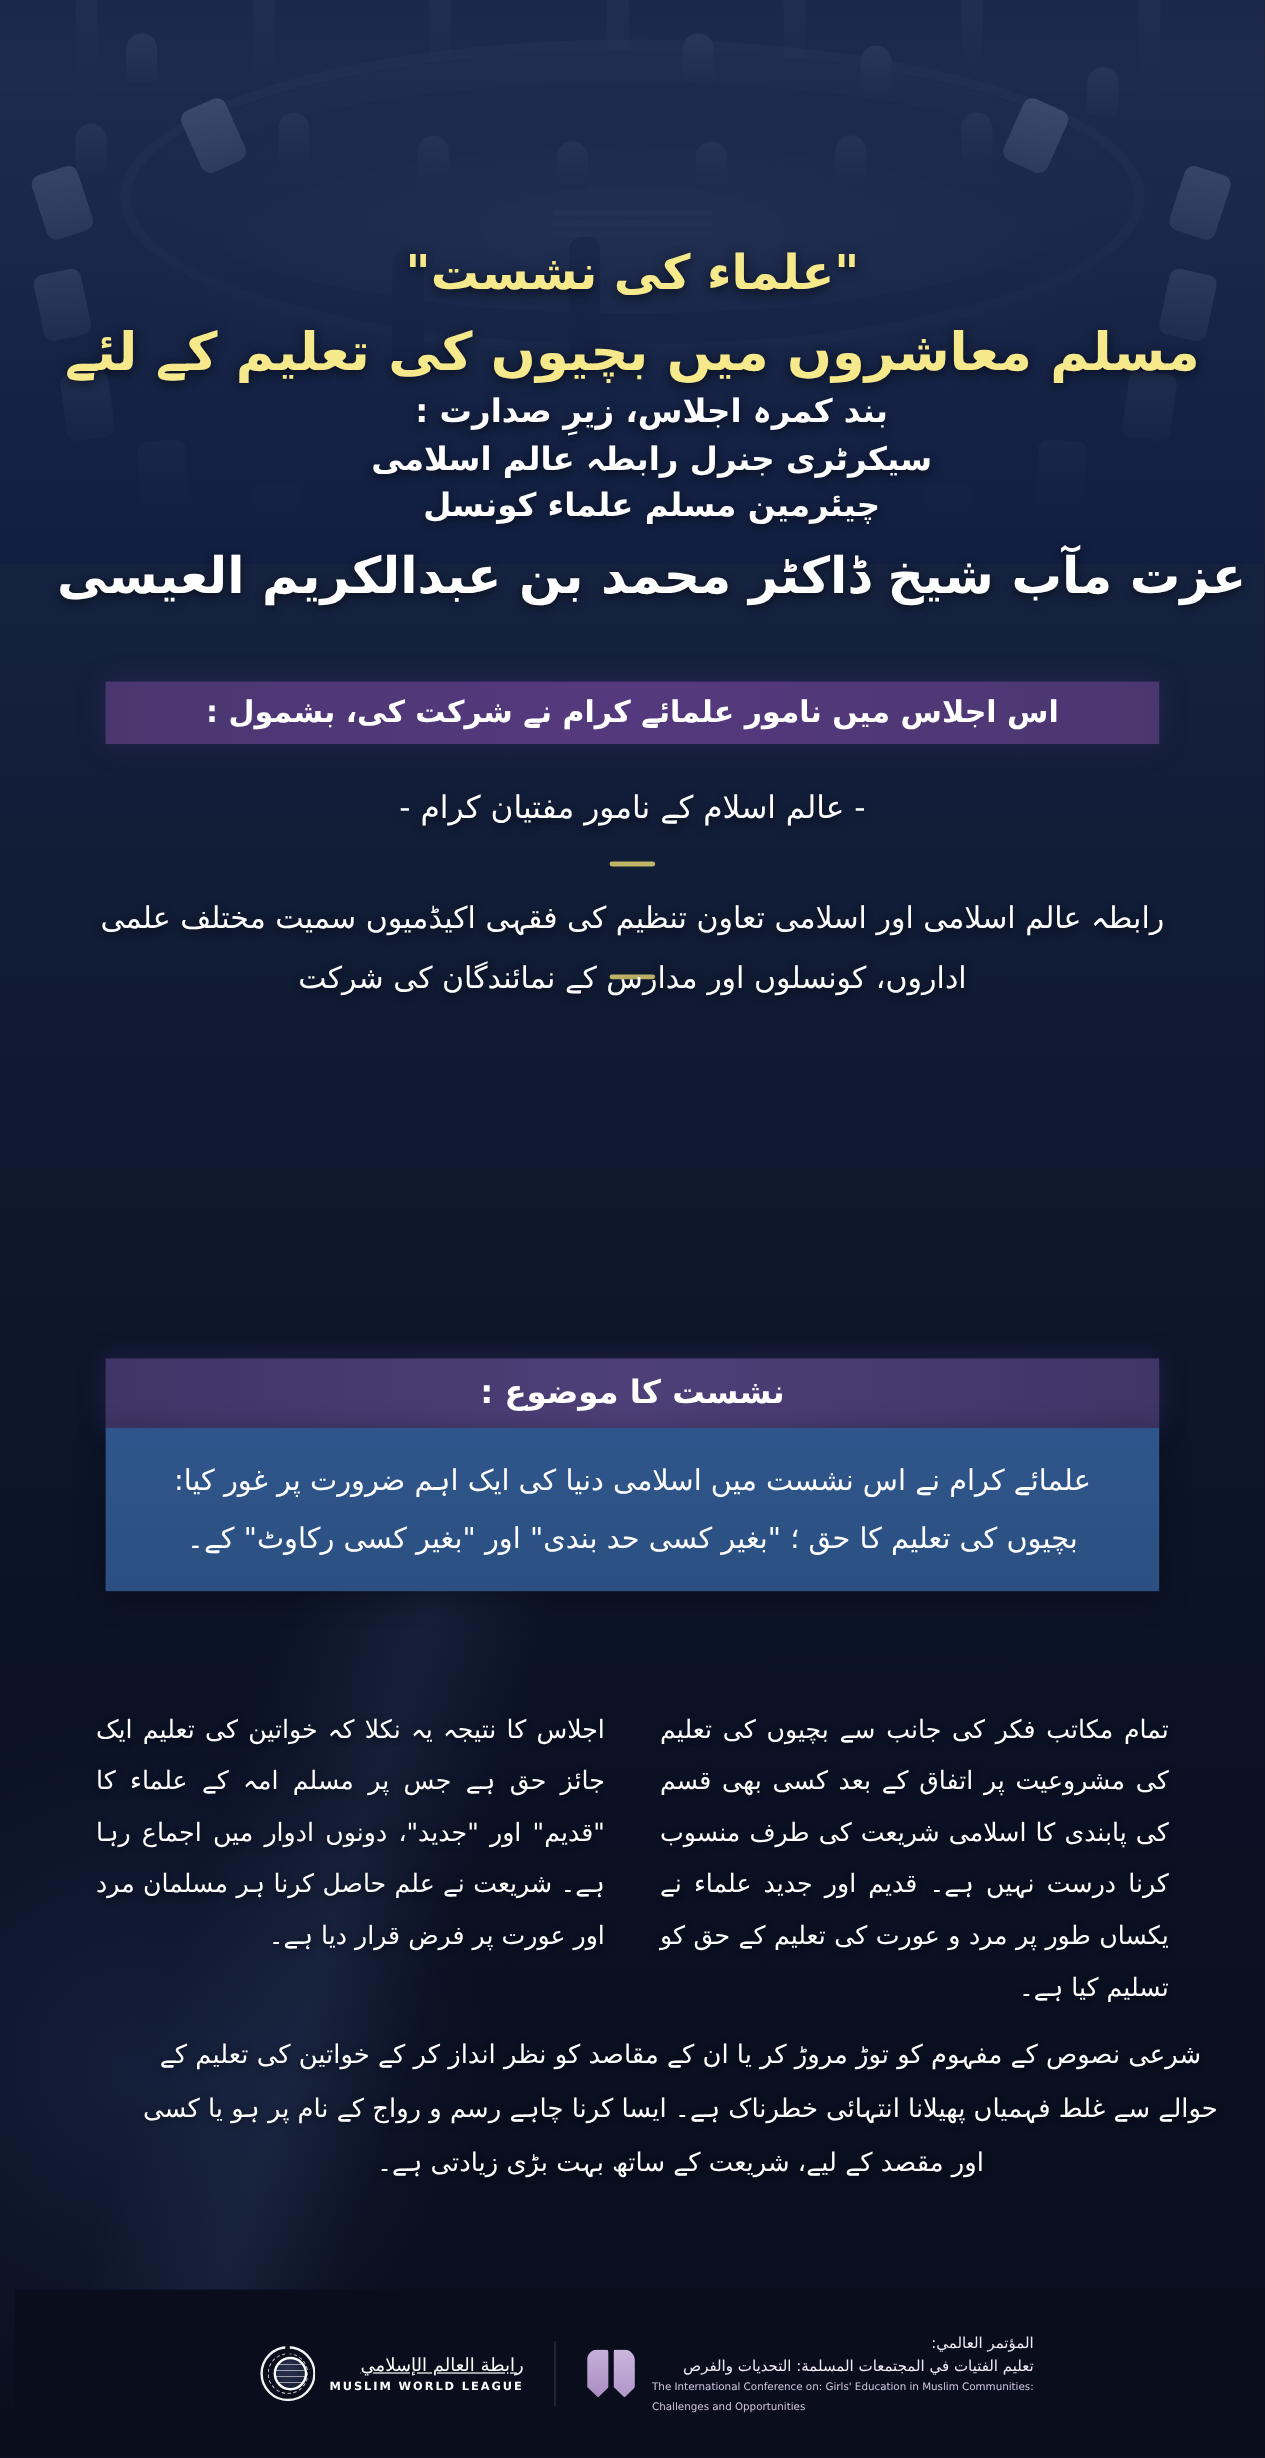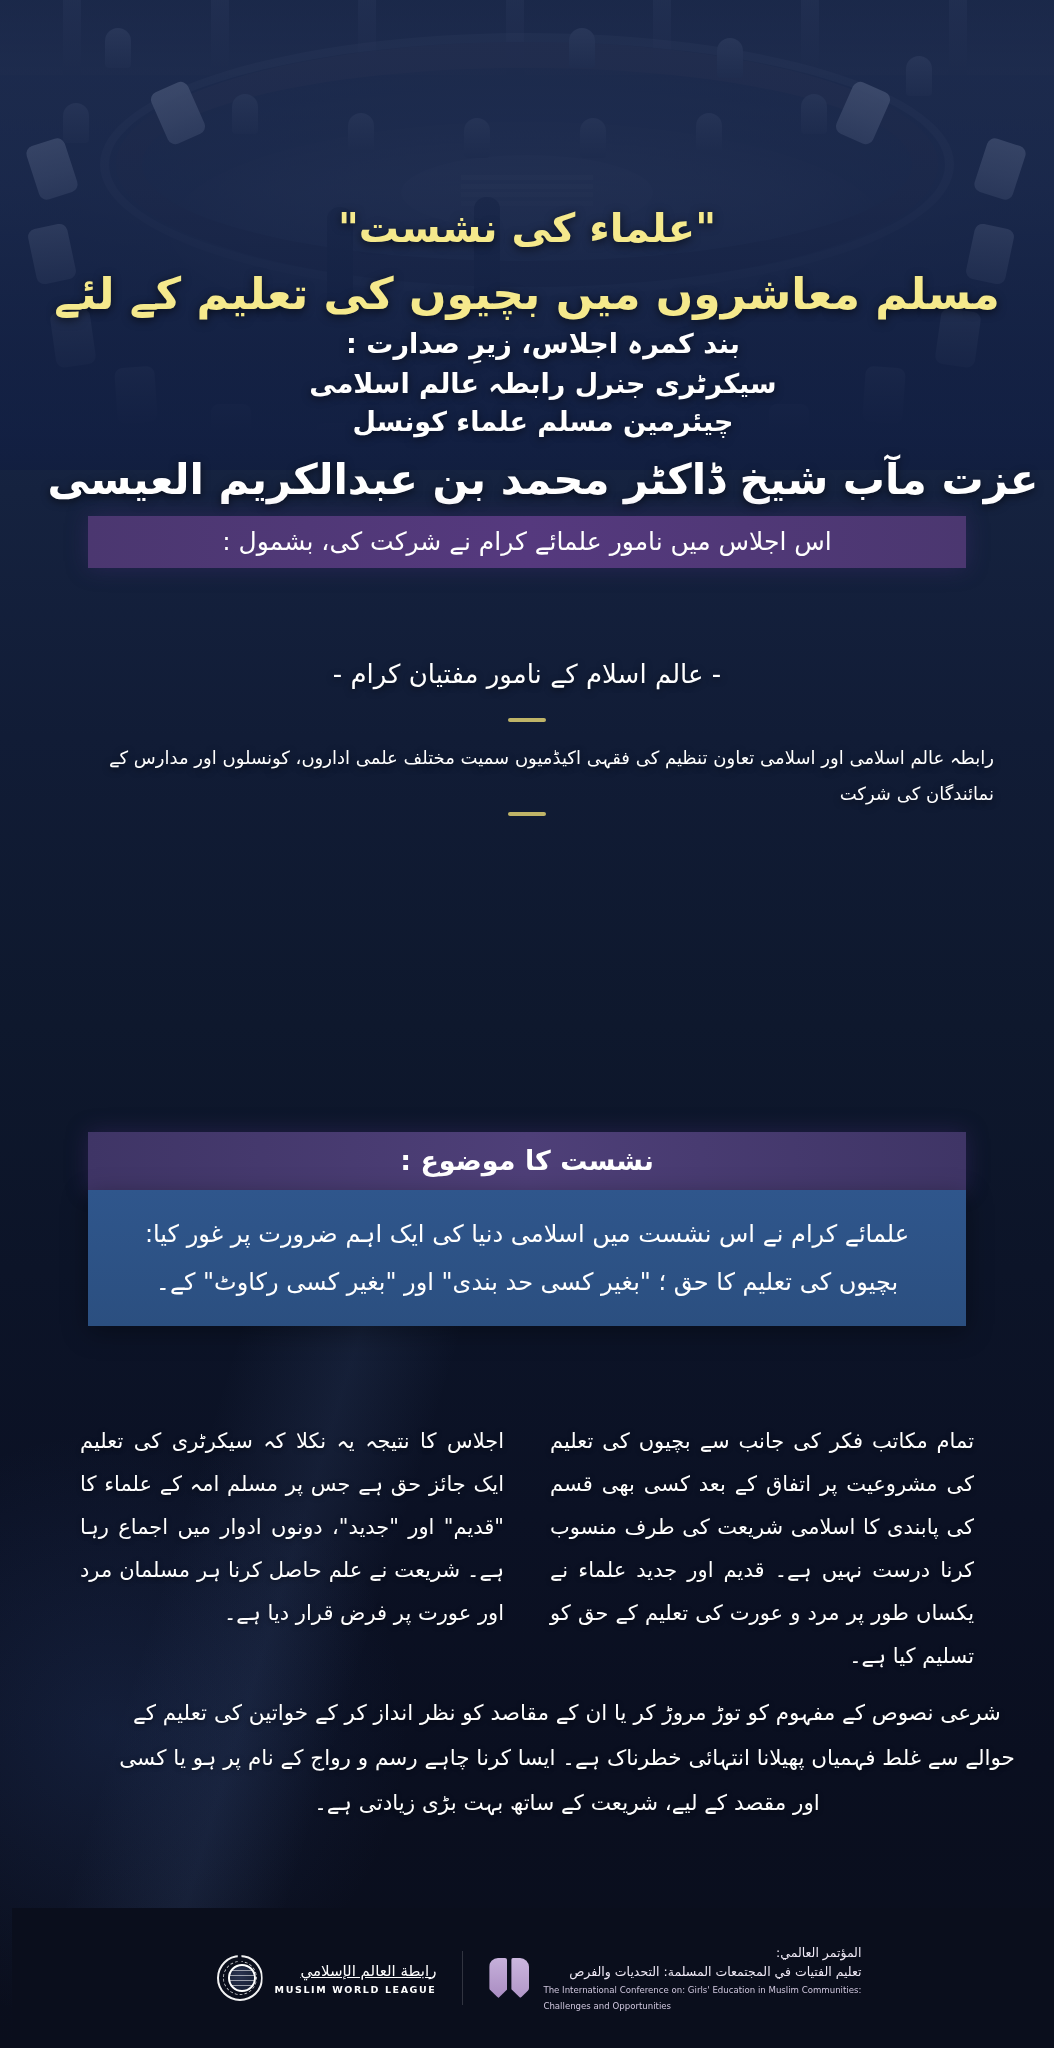--- a/index.html
+++ b/index.html
@@ -140,36 +140,36 @@
   #chair-role2{top:396px;font-size:27px;}
   #chair-name{top:440px;font-size:42px;font-weight:700;letter-spacing:.5px;}
 
   
   .banner-purple{
     position:absolute;left:88px;width:878px;
     background:linear-gradient(90deg,#4b3770 0%,#55397e 50%,#4b3770 100%);
     color:#fff;display:flex;align-items:center;justify-content:center;
     box-shadow:0 0 22px rgba(80,50,130,.35);
   }
-  #participants-banner{top:516px;height:52px;font-size:25px;font-weight:400;}
+  #participants-banner{top:568px;height:52px;font-size:25px;font-weight:700;}
   #topic-banner{top:1132px;height:58px;font-size:27px;font-weight:600;background:linear-gradient(90deg,#3f3566 0%,#4e3f78 50%,#3f3566 100%);}
 
   .divider-dash{
     position:absolute;left:50%;transform:translateX(-50%);
     width:38px;height:4px;background:#c9bd6a;border-radius:2px;opacity:.95;
   }
   #dash-1{top:718px;}
   #dash-2{top:812px;}
 
   .center-text{
     position:absolute;left:60px;right:60px;color:#fff;text-align:center;
     text-shadow:0 2px 7px rgba(0,0,0,.55);
   }
   #point-1{top:650px;font-size:26px;}
-  #point-2{top:740px;font-size:18px;line-height:2.0;text-align:right;}
+  #point-2{top:740px;font-size:25px;line-height:2.0;}
 
   
   #topic-box{
     position:absolute;left:88px;top:1190px;width:878px;
     background:linear-gradient(180deg,#2f568c 0%,#2b4f80 100%);
     color:#fff;padding:20px 28px;box-sizing:border-box;
     font-size:24px;line-height:2.0;text-align:center;
     box-shadow:0 6px 24px rgba(0,0,0,.35);
   }
 
@@ -321,21 +321,21 @@
 
   <div class="divider-dash" id="dash-2"></div>
   <div class="urdu center-text" id="point-2">رابطہ عالم اسلامی اور اسلامی تعاون تنظیم کی فقہی اکیڈمیوں سمیت مختلف علمی اداروں، کونسلوں اور مدارس کے نمائندگان کی شرکت</div>
 
   <div class="urdu banner-purple" id="topic-banner">نشست کا موضوع :</div>
   <div class="urdu" id="topic-box">علمائے کرام نے اس نشست میں اسلامی دنیا کی ایک اہم ضرورت پر غور کیا: بچیوں کی تعلیم کا حق ؛ "بغیر کسی حد بندی" اور "بغیر کسی رکاوٹ" کے۔</div>
 
 
   <div class="cols">
     <div class="col urdu">تمام مکاتب فکر کی جانب سے بچیوں کی تعلیم کی مشروعیت پر اتفاق کے بعد کسی بھی قسم کی پابندی کا اسلامی شریعت کی طرف منسوب کرنا درست نہیں ہے۔ قدیم اور جدید علماء نے یکساں طور پر مرد و عورت کی تعلیم کے حق کو تسلیم کیا ہے۔</div>
-    <div class="col urdu">اجلاس کا نتیجہ یہ نکلا کہ سیکرٹری کی تعلیم ایک جائز حق ہے جس پر مسلم امہ کے علماء کا "قدیم" اور "جدید"، دونوں ادوار میں اجماع رہا ہے۔ شریعت نے علم حاصل کرنا ہر مسلمان مرد اور عورت پر فرض قرار دیا ہے۔</div>
+    <div class="col urdu">اجلاس کا نتیجہ یہ نکلا کہ خواتین کی تعلیم ایک جائز حق ہے جس پر مسلم امہ کے علماء کا "قدیم" اور "جدید"، دونوں ادوار میں اجماع رہا ہے۔ شریعت نے علم حاصل کرنا ہر مسلمان مرد اور عورت پر فرض قرار دیا ہے۔</div>
   </div>
 
   <div class="urdu" id="closing-para">شرعی نصوص کے مفہوم کو توڑ مروڑ کر یا ان کے مقاصد کو نظر انداز کر کے خواتین کی تعلیم کے حوالے سے غلط فہمیاں پھیلانا انتہائی خطرناک ہے۔ ایسا کرنا چاہے رسم و رواج کے نام پر ہو یا کسی اور مقصد کے لیے، شریعت کے ساتھ بہت بڑی زیادتی ہے۔</div>
 
   <div class="footer">
     <div class="footer-inner">
 
       <div class="conf-lockup">
         <div class="conf-text">
           <div class="conf-ar1">المؤتمر العالمي:</div>

